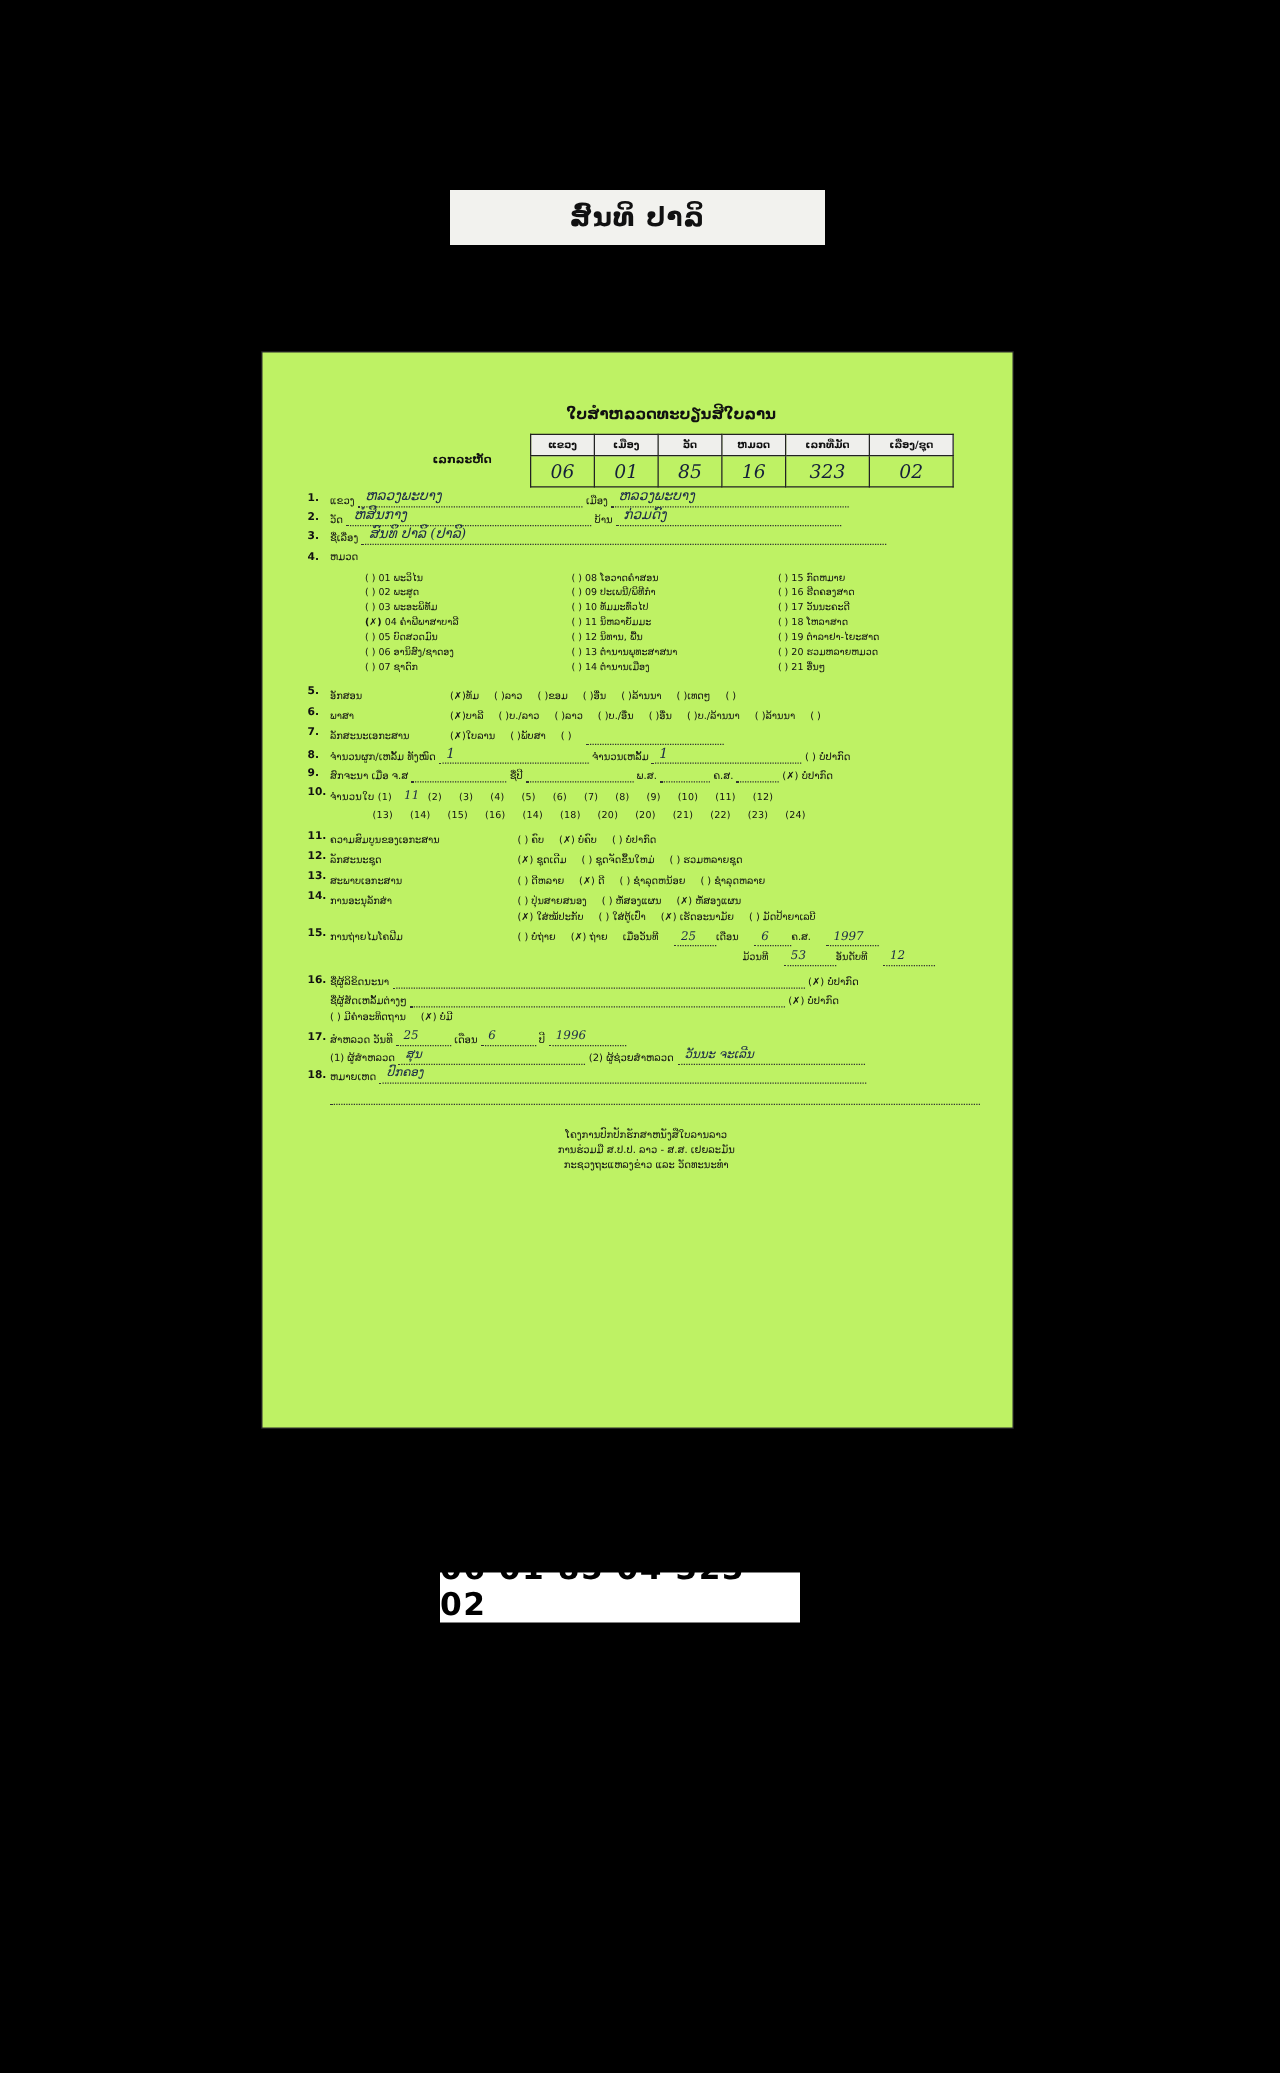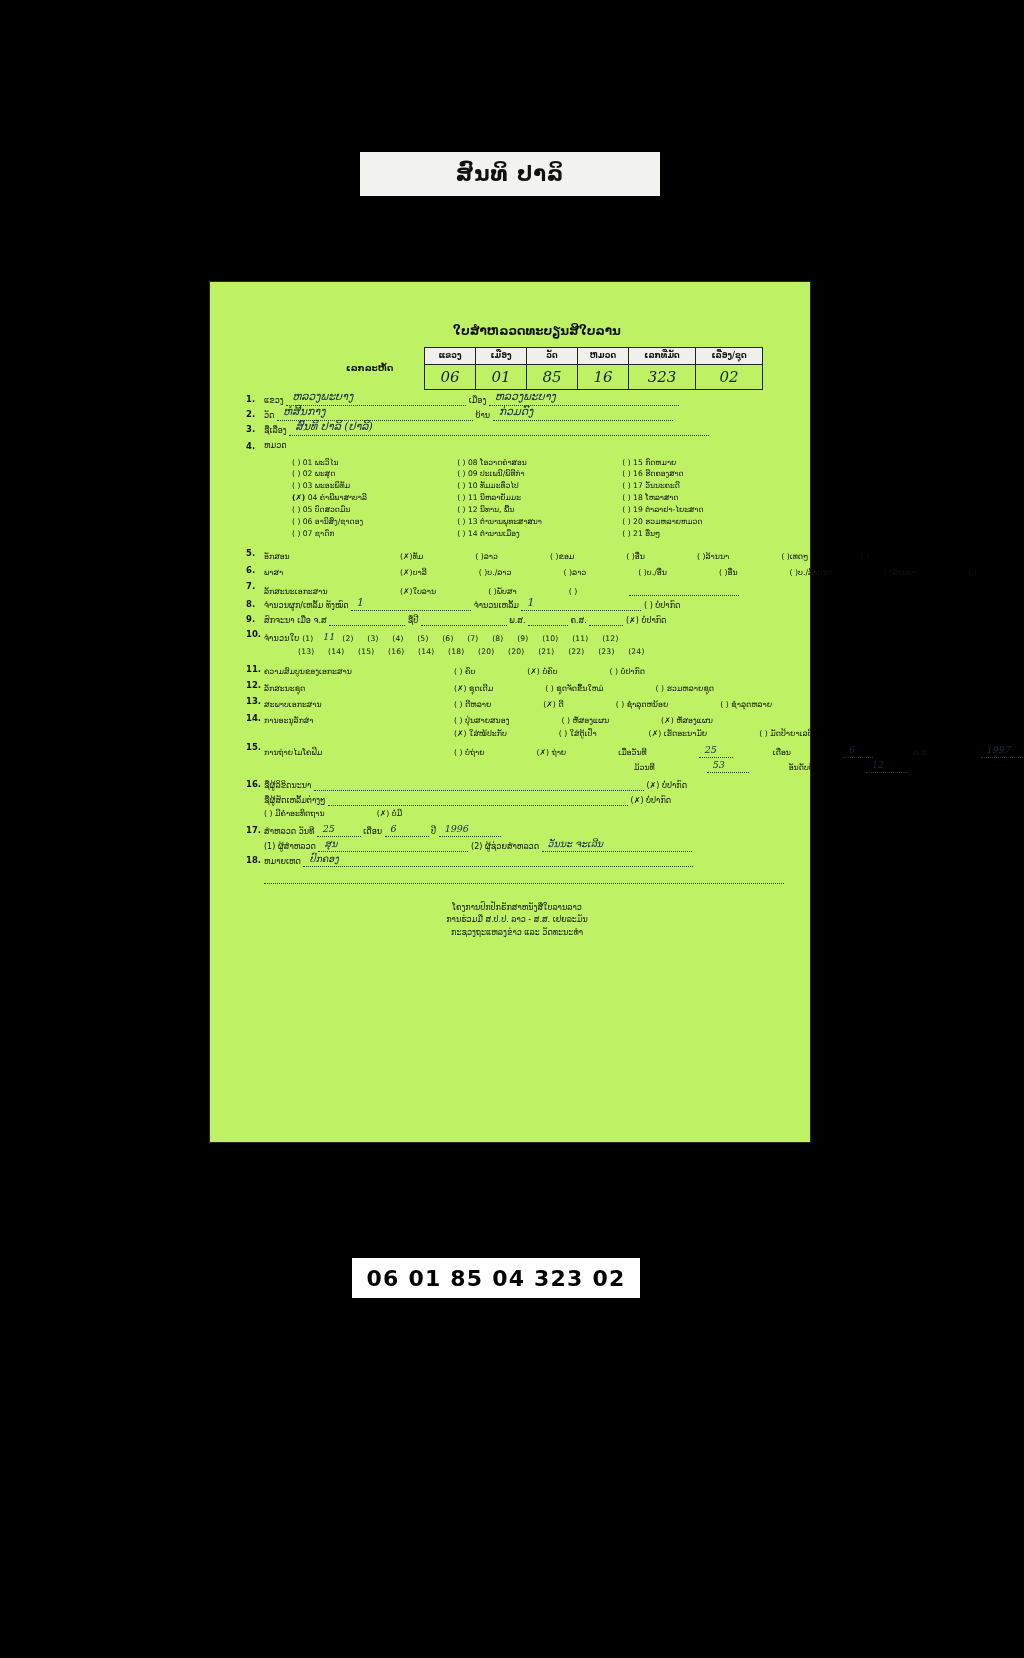--- a/index.html
+++ b/index.html
@@ -8,22 +8,22 @@
   
   #top-label{
     position:absolute;left:360px;top:152px;width:300px;height:44px;
     background:#f2f2ee;display:flex;align-items:center;justify-content:center;
     font-size:21px;font-weight:bold;color:#111;letter-spacing:1px;
   }
 
   
   #bottom-label{
     position:absolute;left:352px;top:1258px;width:288px;height:40px;
-    background:#fff;display:flex;align-items:center;justify-content:center;
-    font-size:22px;font-weight:bold;color:#000;letter-spacing:1.2px;
+    background:#fff;display:flex;align-items:flex-end;justify-content:center;
+    font-size:25px;font-weight:bold;color:#000;letter-spacing:1.2px;
   }
 
   
   #page{
     position:absolute;left:210px;top:282px;width:600px;height:860px;
     background:#bef264;color:#111;
     box-shadow:0 0 0 1px #2a2a2a;
     font-size:8px;line-height:1.25;
   }
   #page .inner{position:absolute;left:36px;top:18px;right:22px;bottom:10px;}
@@ -63,21 +63,21 @@
   .hw.sm{font-size:9.5px;}
   .lab{font-size:8px;}
 
   
   .cbgrid{display:flex;margin-top:4px;margin-left:28px;}
   .cbcol{width:33.3%;}
   .cbitem{font-size:7.6px;margin:2.5px 0;white-space:nowrap;}
   .mark{font-weight:bold;}
 
   
-  .optrow{display:flex;align-items:flex-end;margin-top:3.5px;font-size:7.8px;gap:40px;}
+  .optrow{display:flex;margin-top:3.5px;font-size:7.8px;}
   .optrow .q{width:96px;flex:none;}
   .opt{margin-right:12px;white-space:nowrap;}
 
   .numline{font-size:7.6px;margin-top:3px;letter-spacing:.2px;}
   .numline span.n{margin-right:11px;}
 
   .footer{
     text-align:center;margin-top:18px;font-size:8px;line-height:1.55;
   }
 </style>

